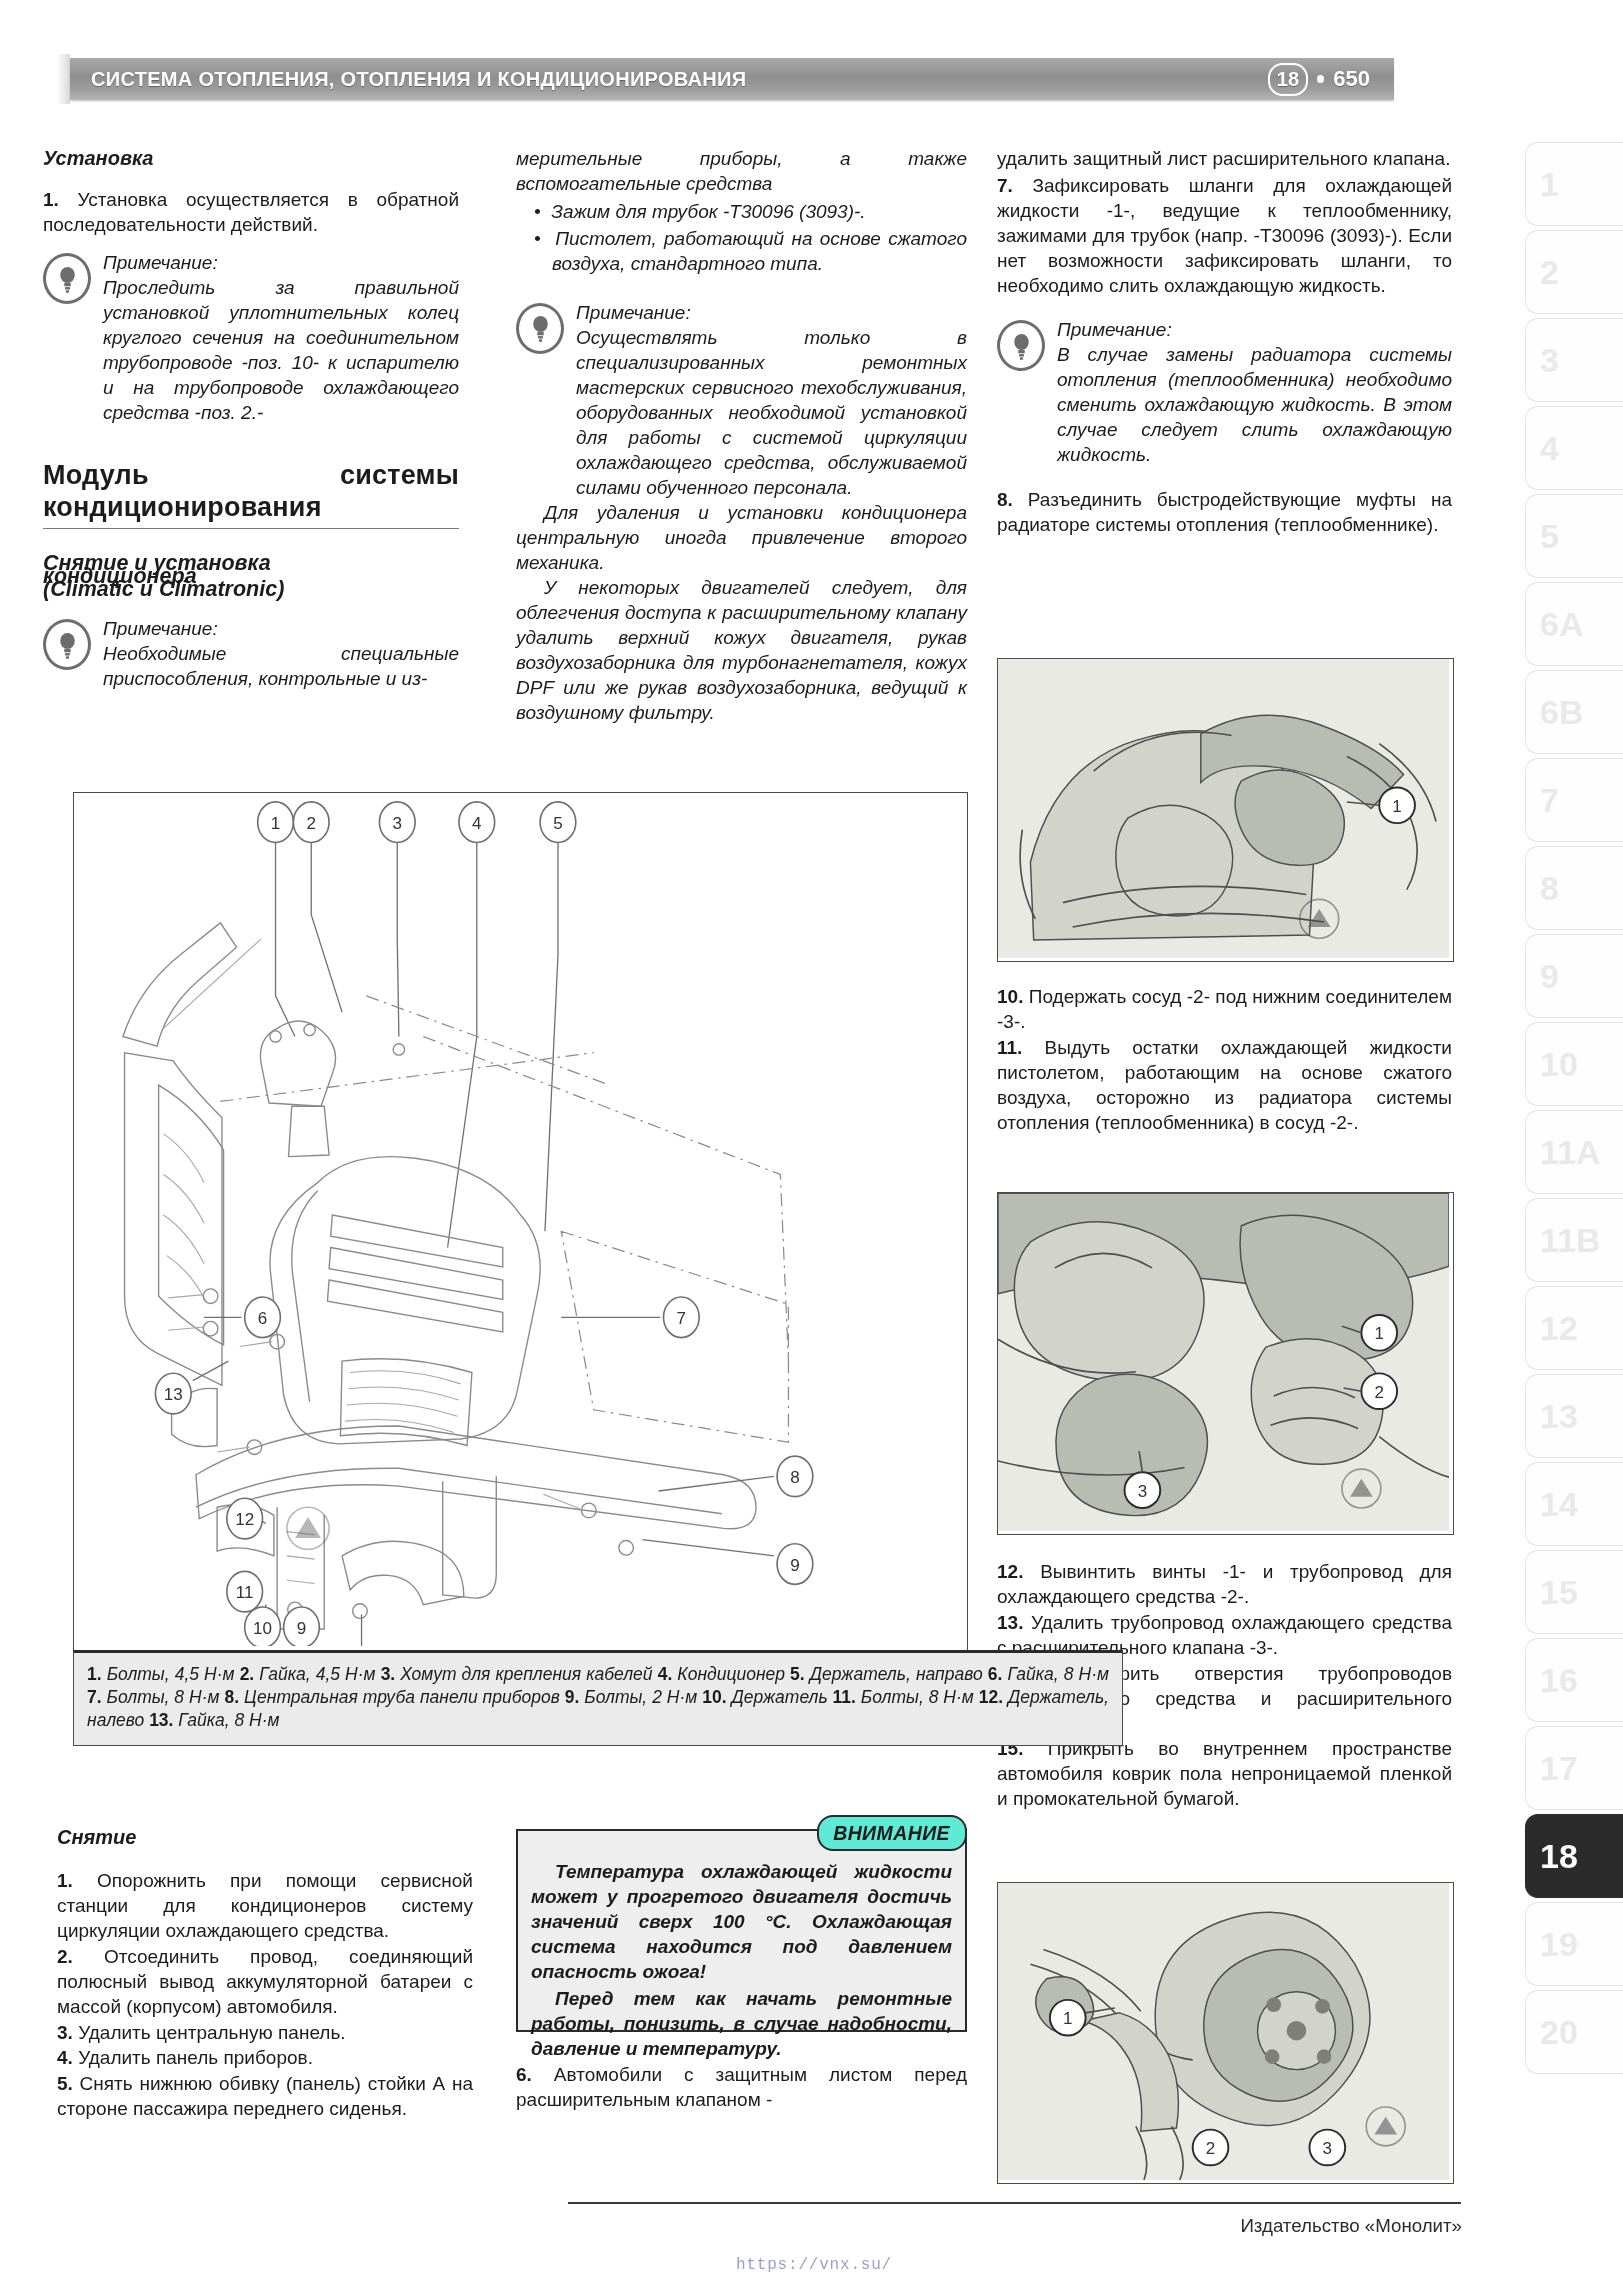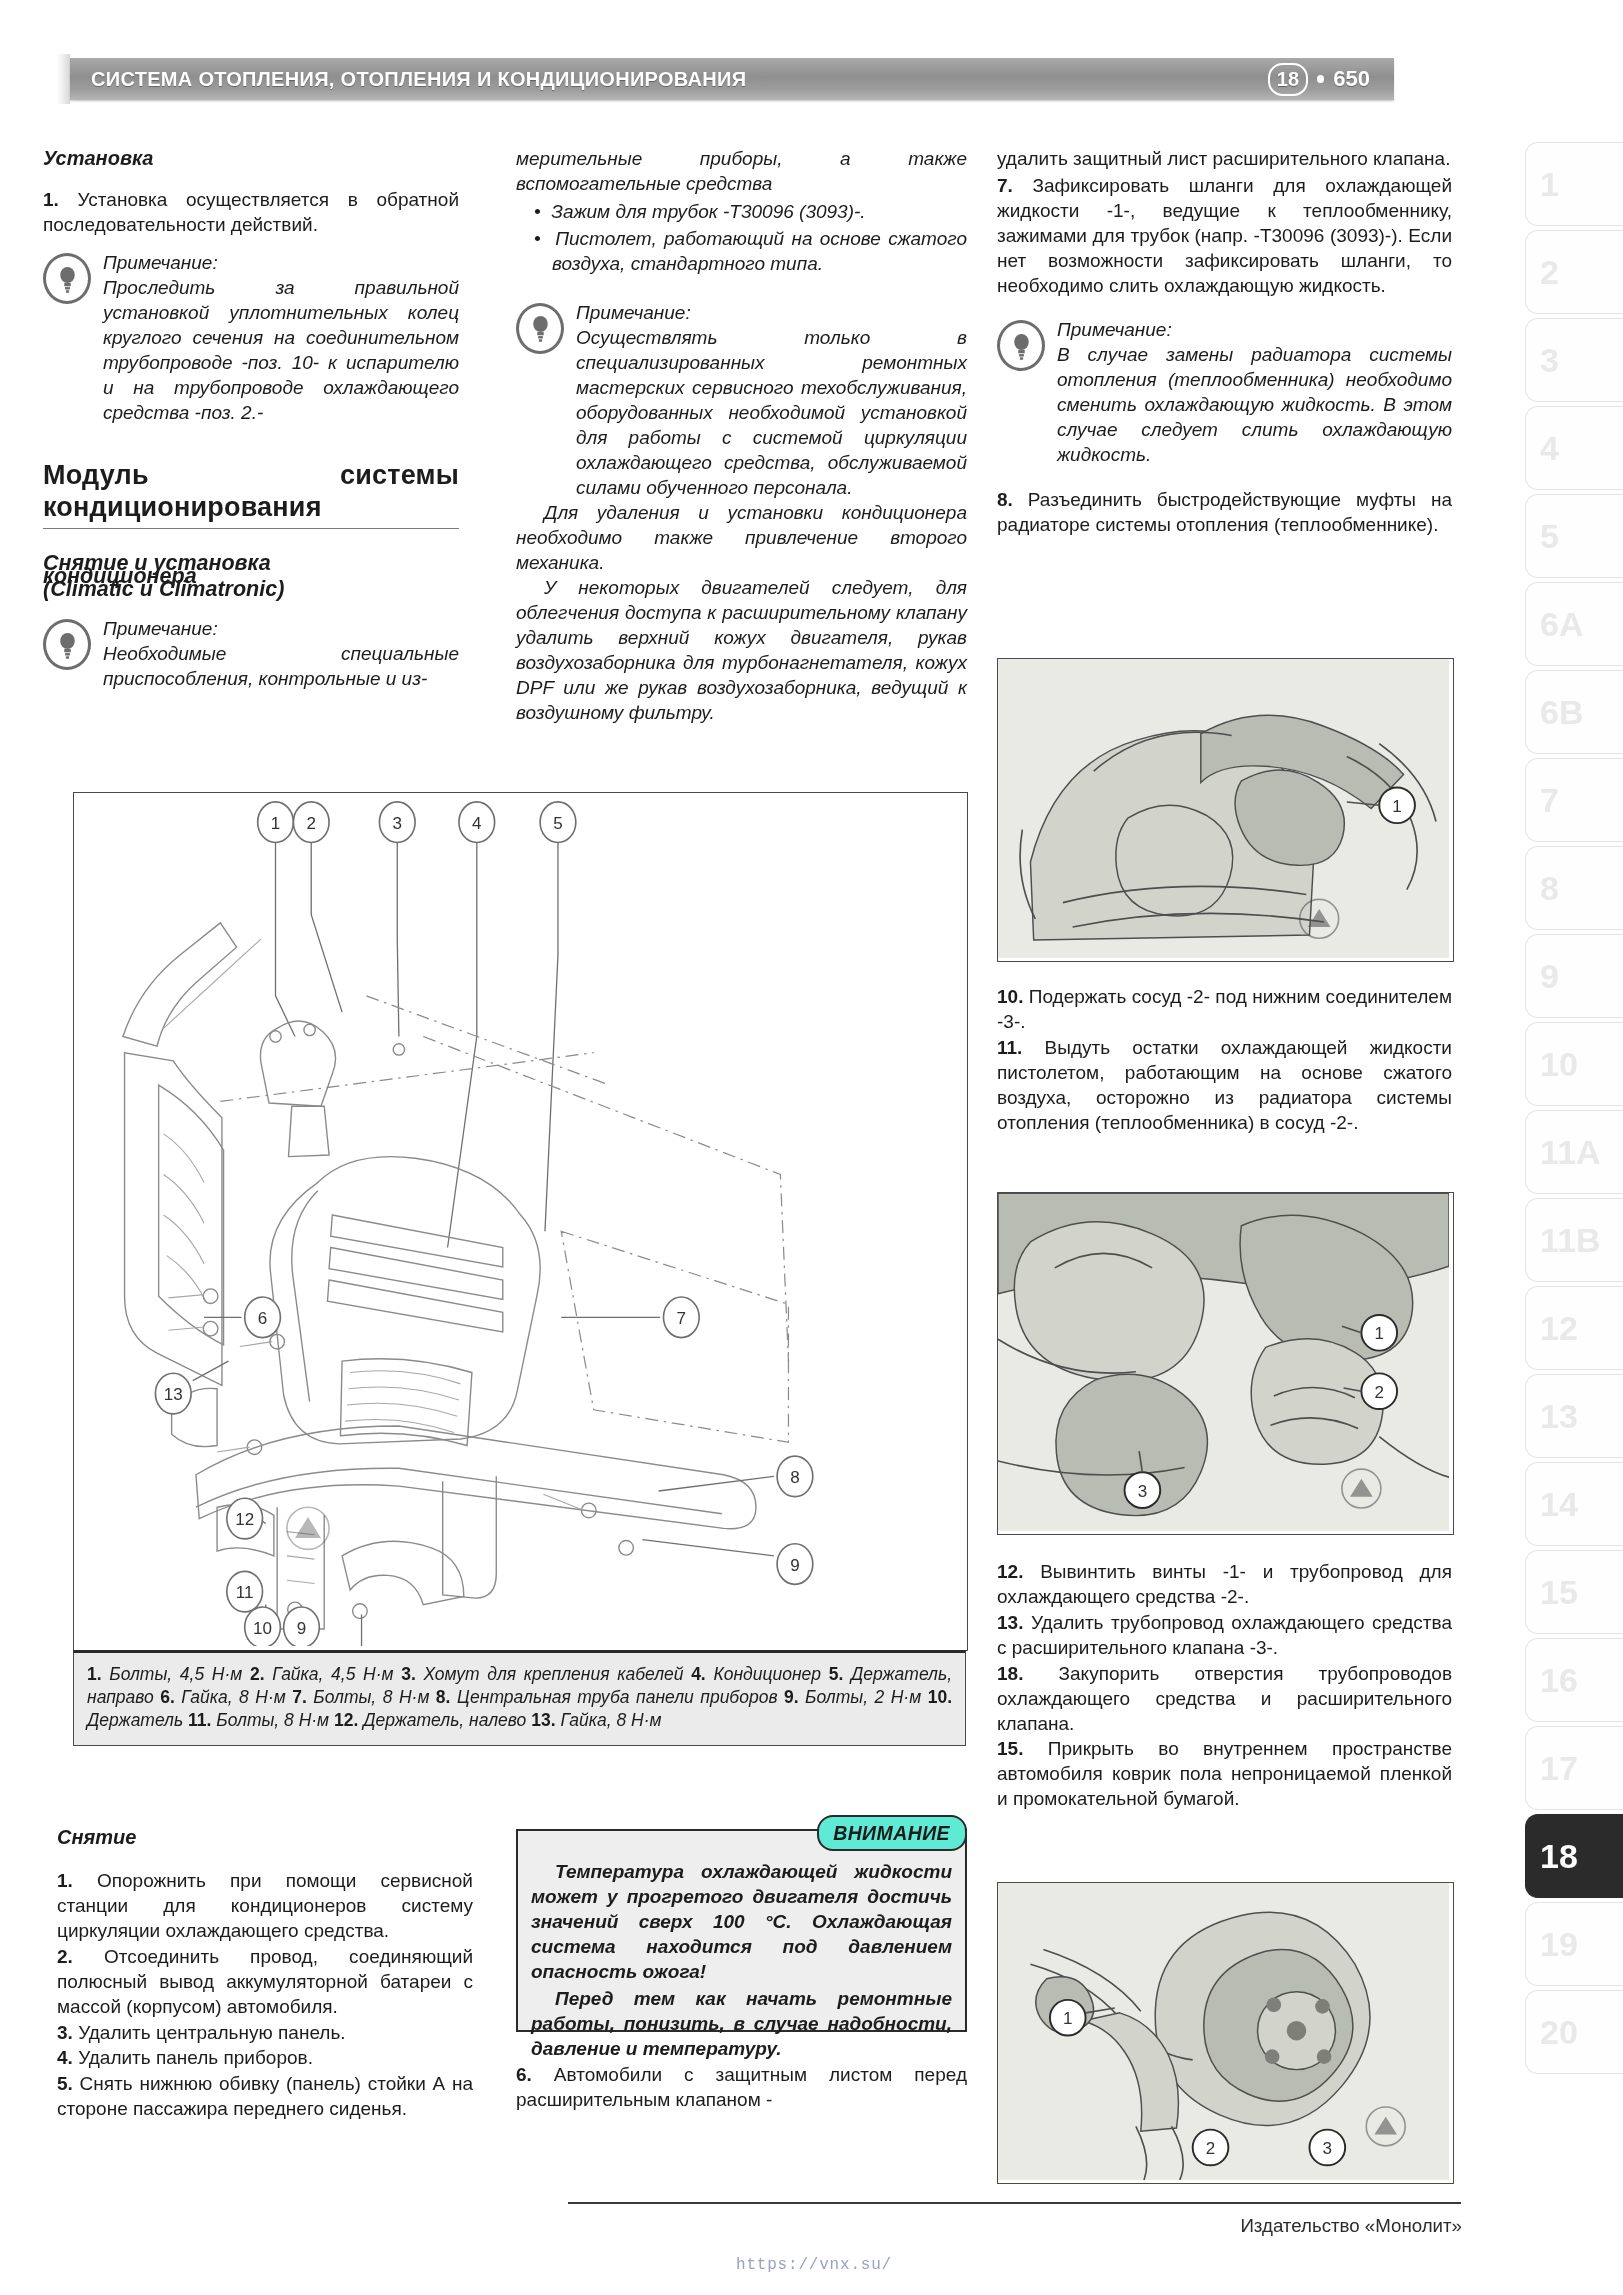--- a/index.html
+++ b/index.html
@@ -194,21 +194,21 @@
         <svg viewBox="0 0 26 34">
             <ellipse cx="13" cy="12" rx="9" ry="10" fill="#6d6d6d"></ellipse>
             <rect x="9" y="22" width="8" height="4" fill="#6d6d6d"></rect>
             <rect x="10" y="27" width="6" height="3" fill="#6d6d6d"></rect>
             <rect x="11" y="31" width="4" height="3" fill="#6d6d6d"></rect>
           </svg>
       </span>
       <div class="ntext">
         <div class="ln-ind">Примечание:</div>
         <div class="ln-ind" style="padding-left:60px;text-align:justify;">Осуществлять только в специализированных ремонтных мастерских сервисного техобслуживания, оборудованных необходимой установкой для работы с системой циркуляции охлаждающего средства, обслуживаемой силами обученного персонала.</div>
-        <div style="text-indent:28px;text-align:justify;">Для удаления и установки кондиционера необходимо также привлечение второго механика.</div>
+        <div style="text-indent:28px;text-align:justify;">Для удаления и установки кондиционера центральную иногда привлечение второго механика.</div>
         <div style="text-indent:28px;text-align:justify;">У некоторых двигателей следует, для облегчения доступа к расширительному клапану удалить верхний кожух двигателя, рукав воздухозаборника для турбонагнетателя, кожух DPF или же рукав воздухозаборника, ведущий к воздушному фильтру.</div>
       </div>
     </div>
   </div>
 
   <div class="col c3">
     <p class="para">удалить защитный лист расширительного клапана.</p>
     <p class="para step"><span class="num">7.</span> Зафиксировать шланги для охлаждающей жидкости -1-, ведущие к теплообменнику, зажимами для трубок (напр. -T30096 (3093)-). Если нет возможности зафиксировать шланги, то необходимо слить охлаждающую жидкость.</p>
 
     <div class="note" style="margin-top:19.5px;">
@@ -493,21 +493,21 @@
           </g>
       </g>
 
       <g opacity=".4">
         <circle cx="288" cy="906" r="26" fill="none" stroke="#4e4e4e" stroke-width="2"></circle>
         <path d="M272 918 l16 -26 l16 26 z" fill="#4e4e4e"></path>
       </g>
     </svg>
   </div>
 
-  <div class="fig-cap" style="left:73px;top:1650px;width:893px;height:96px;border:1.6px solid #4a4a4a;border-top:3.2px solid #2a2a2a;box-sizing:border-box;padding:9.7px 13px 0 13px;">
+  <div class="fig-cap" style="left:73px;top:1650px;width:1050px;height:96px;border:1.6px solid #4a4a4a;border-top:3.2px solid #2a2a2a;box-sizing:border-box;padding:9.7px 13px 0 13px;">
     <span><b>1.</b> Болты, 4,5 Н·м <b>2.</b> Гайка, 4,5 Н·м <b>3.</b> Хомут для крепления кабелей <b>4.</b> Кондиционер <b>5.</b> Держатель, направо <b>6.</b> Гайка, 8 Н·м <b>7.</b> Болты, 8 Н·м <b>8.</b> Центральная труба панели приборов <b>9.</b> Болты, 2 Н·м <b>10.</b> Держатель <b>11.</b> Болты, 8 Н·м <b>12.</b> Держатель, налево <b>13.</b> Гайка, 8 Н·м</span>
   </div>
 
   <div style="position:absolute;left:57px;top:1825px;width:416px;font-size:19px;line-height:25px;text-align:justify;">
     <div class="hd-it" style="margin-bottom:18px;">Снятие</div>
     <p class="para step"><span class="num">1.</span> Опорожнить при помощи сервисной станции для кондиционеров систему циркуляции охлаждающего средства.</p>
     <p class="para step"><span class="num">2.</span> Отсоединить провод, соединяющий полюсный вывод аккумуляторной батареи с массой (корпусом) автомобиля.</p>
     <p class="para step"><span class="num">3.</span> Удалить центральную панель.</p>
     <p class="para step"><span class="num">4.</span> Удалить панель приборов.</p>
     <p class="para step"><span class="num">5.</span> Снять нижнюю обивку (панель) стойки А на стороне пассажира переднего сиденья.</p>

